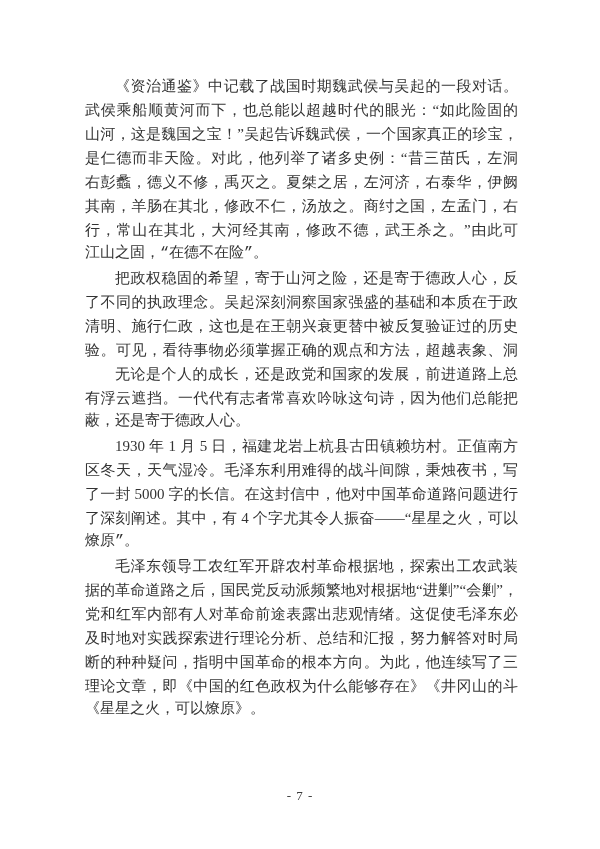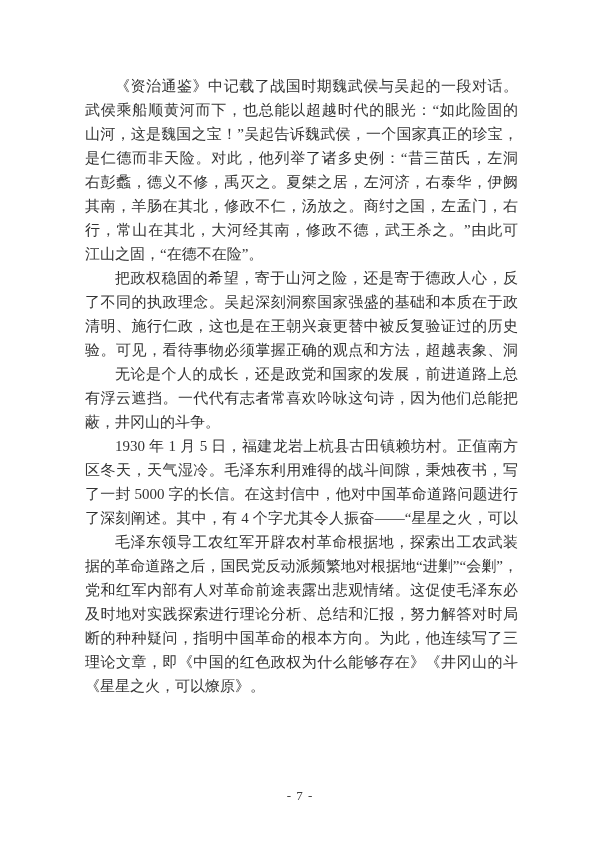--- a/index.html
+++ b/index.html
@@ -32,20 +32,21 @@
     height: 24px;
     overflow: hidden;
     text-align: justify;
     text-align-last: justify;
   }
   .line.first {
     text-indent: 2em;
   }
   .line.plast {
     text-align-last: left;
+    font-family: Liberation Mono, monospace;
   }
   .footer {
     position: absolute;
     top: 788px;
     left: 0;
     width: 600px;
     text-align: center;
     font-size: 13px;
     letter-spacing: 1px;
     color: #3a3a3a;
@@ -71,28 +72,29 @@
     <div class="para">
       <div class="line first">把政权稳固的希望，寄于山河之险，还是寄于德政人心，反映</div>
       <div class="line">了不同的执政理念。吴起深刻洞察国家强盛的基础和本质在于政治</div>
       <div class="line">清明、施行仁政，这也是在王朝兴衰更替中被反复验证过的历史经</div>
       <div class="line">验。可见，看待事物必须掌握正确的观点和方法，超越表象、洞察</div>
     </div>
 
     <div class="para">
       <div class="line first">无论是个人的成长，还是政党和国家的发展，前进道路上总会</div>
       <div class="line">有浮云遮挡。一代代有志者常喜欢吟咏这句诗，因为他们总能把一</div>
-      <div class="line plast">蔽，井冈山的斗争。</div>
+      <div class="line plast">蔽，还是寄于德政人心。</div>
     </div>
 
     <div class="para">
       <div class="line first">1930 年 1 月 5 日，福建龙岩上杭县古田镇赖坊村。正值南方山</div>
       <div class="line">区冬天，天气湿冷。毛泽东利用难得的战斗间隙，秉烛夜书，写下</div>
       <div class="line">了一封 5000 字的长信。在这封信中，他对中国革命道路问题进行</div>
       <div class="line">了深刻阐述。其中，有 4 个字尤其令人振奋——“星星之火，可以</div>
+      <div class="line plast">燎原”。</div>
     </div>
 
     <div class="para">
       <div class="line first">毛泽东领导工农红军开辟农村革命根据地，探索出工农武装割</div>
       <div class="line">据的革命道路之后，国民党反动派频繁地对根据地“进剿”“会剿”，</div>
       <div class="line">党和红军内部有人对革命前途表露出悲观情绪。这促使毛泽东必须</div>
       <div class="line">及时地对实践探索进行理论分析、总结和汇报，努力解答对时局判</div>
       <div class="line">断的种种疑问，指明中国革命的根本方向。为此，他连续写了三篇</div>
       <div class="line">理论文章，即《中国的红色政权为什么能够存在》《井冈山的斗争》</div>
       <div class="line plast">《星星之火，可以燎原》。</div>

